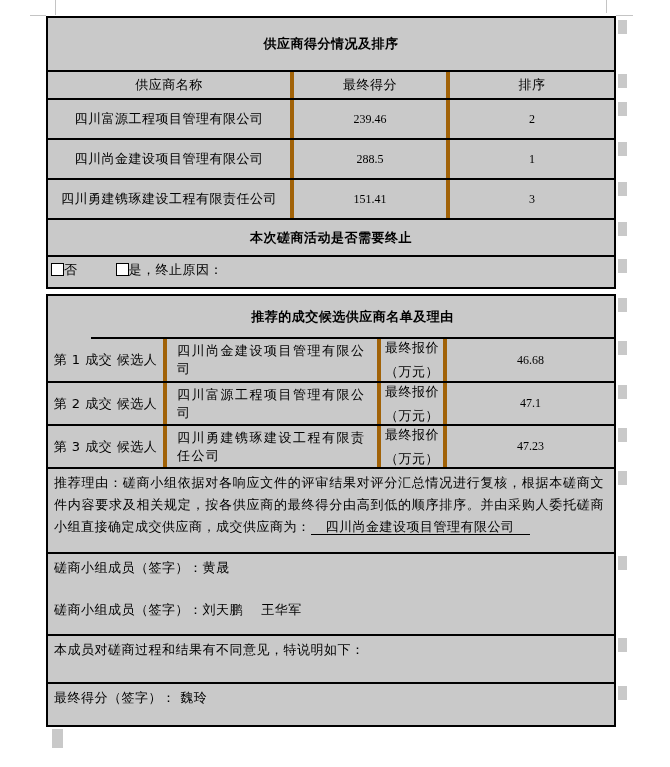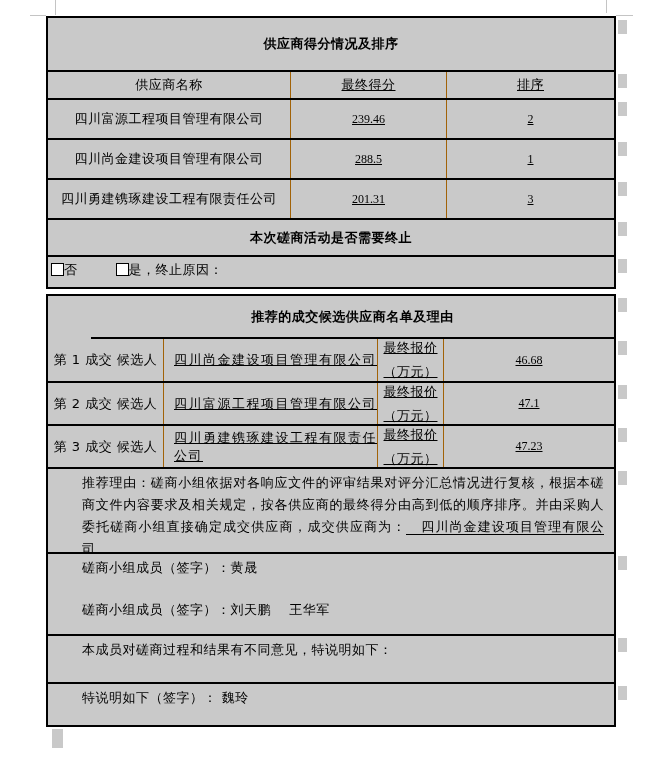--- a/index.html
+++ b/index.html
@@ -32,39 +32,39 @@
     content:""; position:absolute; right:-13px; top:2px;
     width:9px; height:14px; background:#c9c9c9;
   }
 
   .cell {
     box-sizing:border-box; display:flex;
     align-items:center; justify-content:center;
     font-size:13px; letter-spacing:0.5px;
     overflow:hidden;
   }
-  .cell + .cell { border-left:1px solid #a16207;text-decoration:underline; }
+  .cell + .cell { border-left:4px solid #a16207; }
   .full { width:100%; }
   .bold { font-weight:bold; }
   .num { font-family:"Liberation Serif","DejaVu Serif",serif; font-size:12px; letter-spacing:0; }
 
   
   .s-c1 { flex:0 0 242px; }
   .s-c2 { flex:0 0 156px; }
   .s-c3 { flex:1 1 auto; }
 
   
   .k-c1 { flex:0 0 115px;text-align:right; }
   .k-c2 { flex:0 0 214px; justify-content:flex-start; padding-left:10px; letter-spacing:1.5px; }
   .k-c3 { flex:0 0 66px; white-space:pre-line; text-align:right; line-height:24px; font-size:13px; }
   .k-c4 { flex:1 1 auto; }
 
   .top-text {
     align-items:flex-start; justify-content:flex-start;
-    padding:3px 8px 12px 6px; display:block; line-height:22px;margin-left:28px;
+    padding:3px 8px 12px 6px; display:block; line-height:22px;
   }
   .justify { text-align:justify; padding-right:10px; }
 
   .checkbox-row { align-items:flex-start; padding:4px 0 0 3px; justify-content:flex-start; }
   .checkbox {
     width:11px; height:11px; background:#fff; border:1px solid #000;
     display:inline-block; margin-top:2px; flex:0 0 auto;
   }
   .cb-gap { margin-left:38px; }
 
@@ -106,21 +106,21 @@
   </div>
 
   <div class="row" style="height:40px;">
     <div class="cell s-c1">四川尚金建设项目管理有限公司</div>
     <div class="cell s-c2 num">288.5</div>
     <div class="cell s-c3 num">1</div>
   </div>
 
   <div class="row" style="height:40px;">
     <div class="cell s-c1">四川勇建镌琢建设工程有限责任公司</div>
-    <div class="cell s-c2 num">201.31</div>
+    <div class="cell s-c2 num">151.41</div>
     <div class="cell s-c3 num">3</div>
   </div>
 
   <div class="row" style="height:37px;">
     <div class="cell full bold">本次磋商活动是否需要终止</div>
   </div>
 
   <div class="row" style="height:30px;">
     <div class="cell full checkbox-row">
       <span class="checkbox"></span>
@@ -171,18 +171,18 @@
       <div>磋商小组成员（签字）：黄晟</div>
       <div class="sig-line2">磋商小组成员（签字）：刘天鹏　 王华军</div>
     </div>
   </div>
 
   <div class="row" style="height:48px;">
     <div class="cell full top-text">本成员对磋商过程和结果有不同意见，特说明如下：</div>
   </div>
 
   <div class="row" style="height:41px;">
-    <div class="cell full top-text">特说明如下（签字）： 魏玲</div>
+    <div class="cell full top-text">最终得分（签字）： 魏玲</div>
   </div>
 
 </div>
 
 <div class="para-mark"></div>
 
 </body></html>

